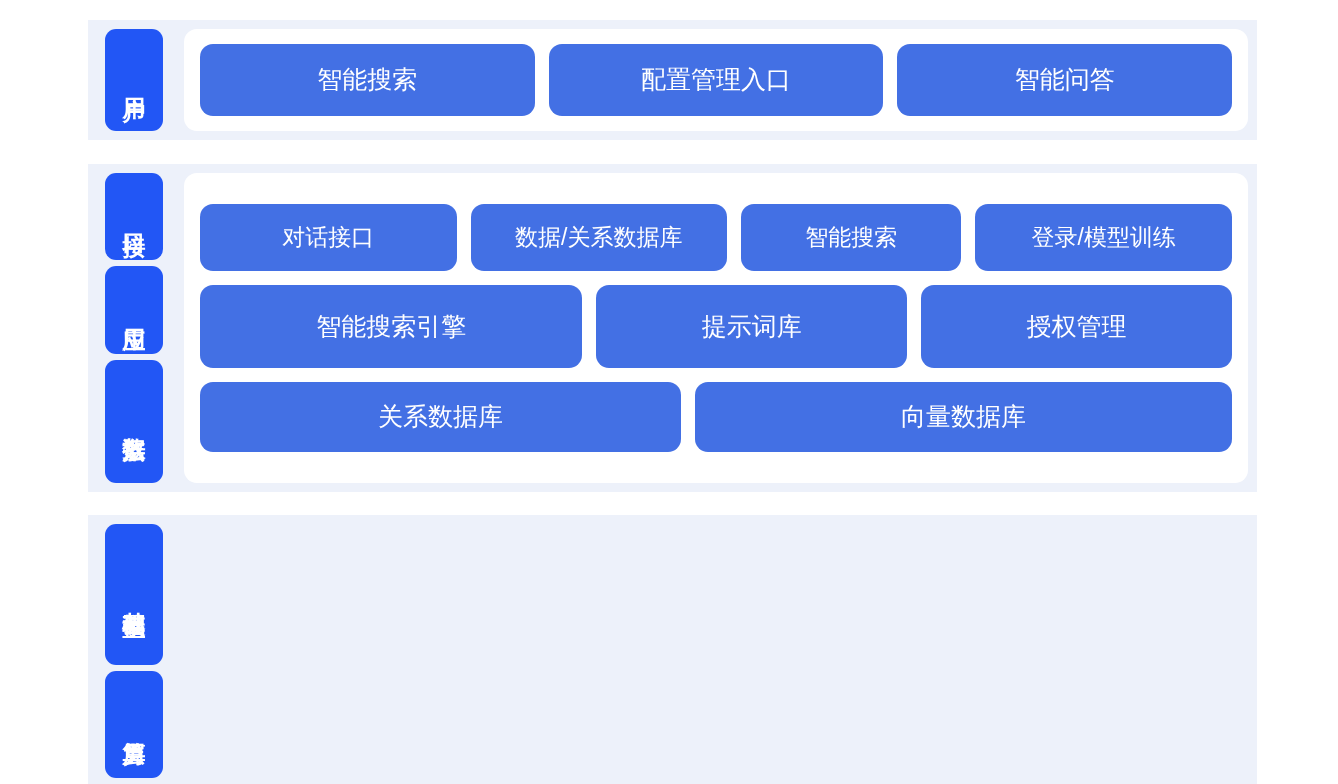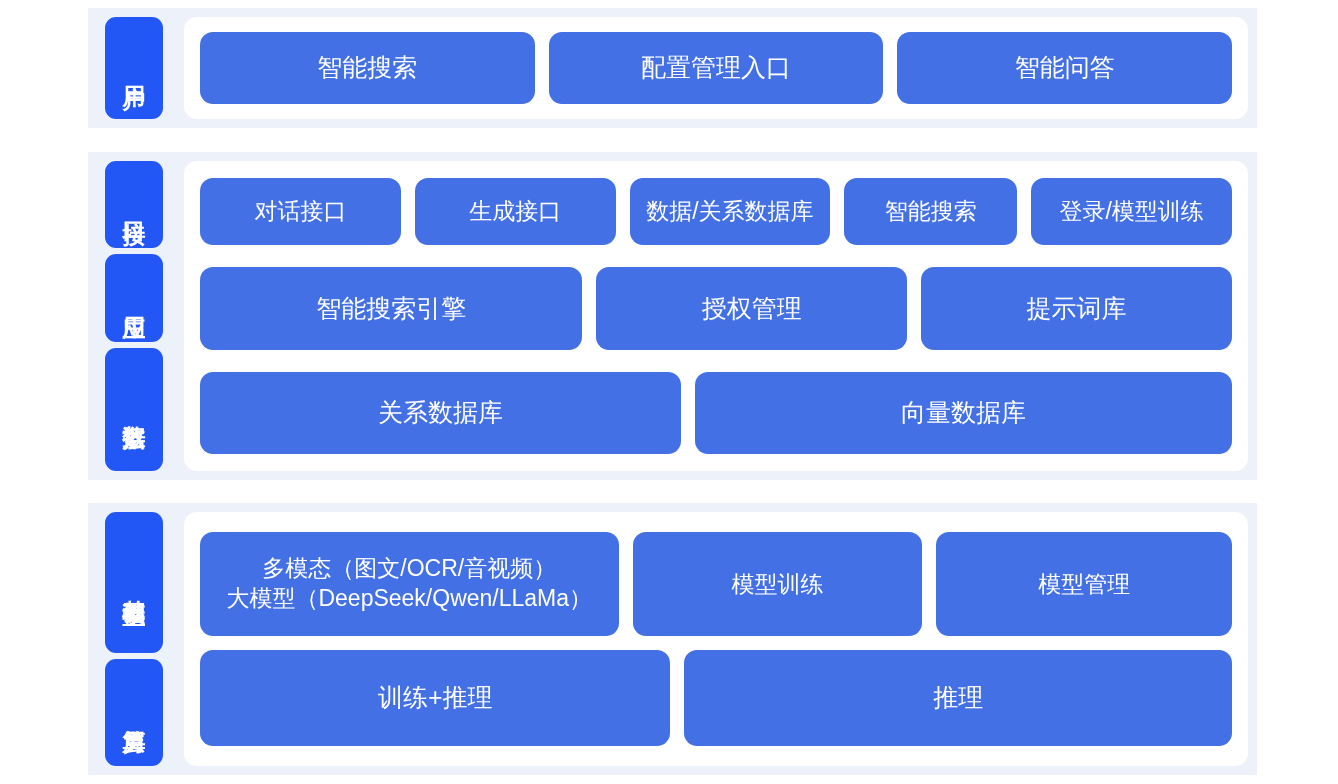--- a/index.html
+++ b/index.html
@@ -12,20 +12,21 @@
   }
   #canvas{position:relative;width:1338px;height:784px;}
 
   
   .band{
     position:absolute;
     left:88px;width:1169px;
     background:#edf1fa;
     display:flex;
     align-items:stretch;
+    margin-top:12px;
   }
   .band.s1{top:8px;height:120px;}
   .band.s2{top:152px;height:328px;}
   .band.s3{top:503px;height:272px;}
 
   
   .labelcol{
     width:90px;
     flex:0 0 90px;
     display:flex;
@@ -68,21 +69,21 @@
     border-radius:13px;
     margin:9px 9px 9px 6px;
     flex:1 1 auto;
     display:flex;
     flex-direction:column;
     justify-content:center;
     box-sizing:border-box;
     padding:14px 16px;
     gap:14px;
   }
-  .panel.p2{padding:16px 16px;gap:22px;}
+  .panel.p2{padding:16px 16px;gap:14px;}
   .panel.p3{padding:17px 16px;gap:14px;}
 
   .row{display:flex;gap:14px;align-items:stretch;}
 
   
   .box{
     background:#4370e4;
     border-radius:13px;
     color:#ffffff;
     display:flex;
@@ -91,21 +92,21 @@
     text-align:center;
     font-size:25px;
     line-height:1.26;
     box-sizing:border-box;
     padding:6px 8px;
     white-space:pre-line;
   }
   .r1 .box{height:72px;font-size:25px;}
   .r2 .box{height:67px;font-size:23px;}
   .r3 .box{height:83px;font-size:25px;}
-  .r4 .box{height:82px;font-size:25px;}
+  .r4 .box{height:70px;font-size:25px;}
   .r6 .box{height:104px;font-size:23px;}
   .r7 .box{height:96px;font-size:25px;}
 
   .r6 .box.multiline{font-size:23px;line-height:1.3;}
 </style>
 </head>
 <body>
 
 <div id="canvas">
 
@@ -133,59 +134,43 @@
         <span>应用</span>
       </div>
       <div class="chip g3">
         <span>数据层</span>
       </div>
     </div>
     <div class="panel p2">
 
       <div class="row r2">
         <div class="box" style="flex:1 1 0">对话接口</div>
-        <div class="box" style="flex:1 1 0">生成接口</div>
         <div class="box" style="flex:1 1 0">数据/关系数据库</div>
         <div class="box" style="flex:0.85 1 0">智能搜索</div>
         <div class="box" style="flex:1 1 0">登录/模型训练</div>
       </div>
 
       <div class="row r3">
         <div class="box" style="flex:1.28 1 0">智能搜索引擎</div>
+        <div class="box" style="flex:1.03 1 0">提示词库</div>
         <div class="box" style="flex:1.03 1 0">授权管理</div>
-        <div class="box" style="flex:1.03 1 0">提示词库</div>
       </div>
 
       <div class="row r4">
         <div class="box" style="flex:1 1 0">关系数据库</div>
         <div class="box" style="flex:1.12 1 0">向量数据库</div>
       </div>
 
     </div>
   </div>
 
   <div class="band s3">
     <div class="labelcol">
       <div class="chip h1">
         <span>基础模型</span>
       </div>
       <div class="chip h2">
         <span>算力层</span>
       </div>
     </div>
-    <div class="panel p3">
-
-      <div class="row r6">
-        <div class="box multiline" style="flex:1.44 1 0">多模态（图文/OCR/音视频）
-大模型（DeepSeek/Qwen/LLaMa）</div>
-        <div class="box" style="flex:0.98 1 0">模型训练</div>
-        <div class="box" style="flex:1 1 0">模型管理</div>
-      </div>
-
-      <div class="row r7">
-        <div class="box" style="flex:1 1 0">训练+推理</div>
-        <div class="box" style="flex:1.17 1 0">推理</div>
-      </div>
-
-    </div>
   </div>
 
 </div>
 
 </body></html>

